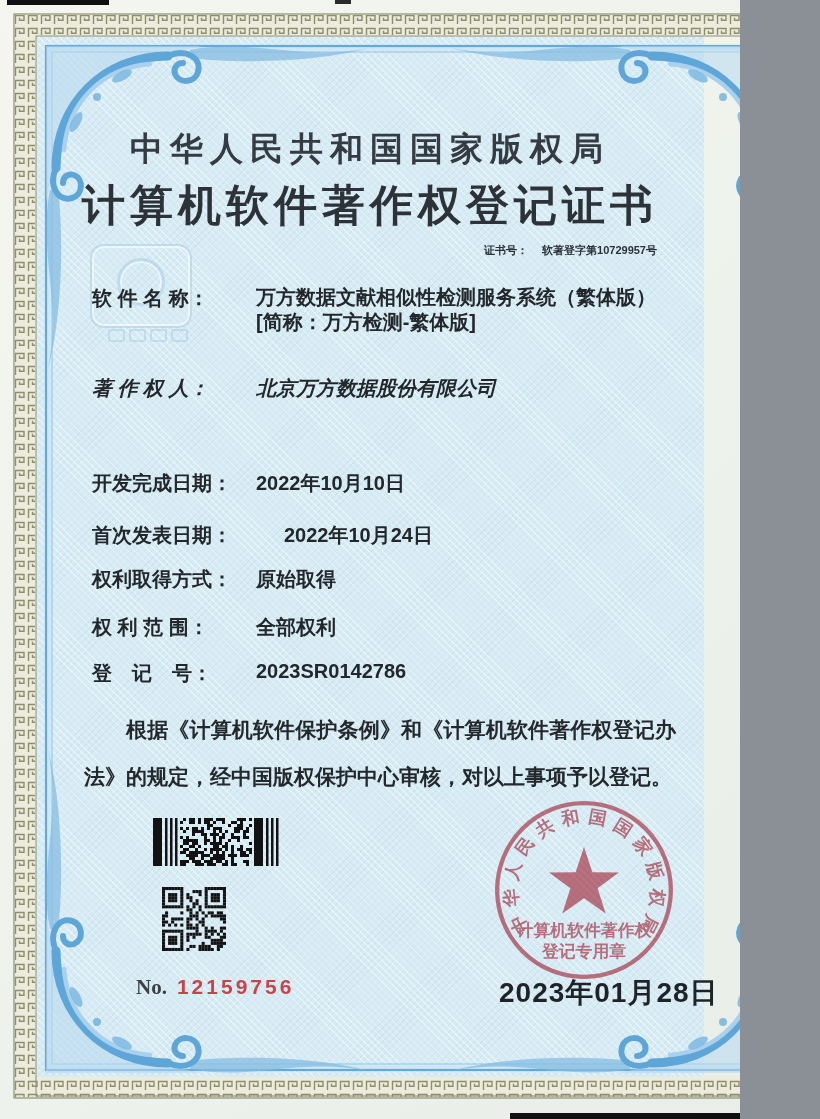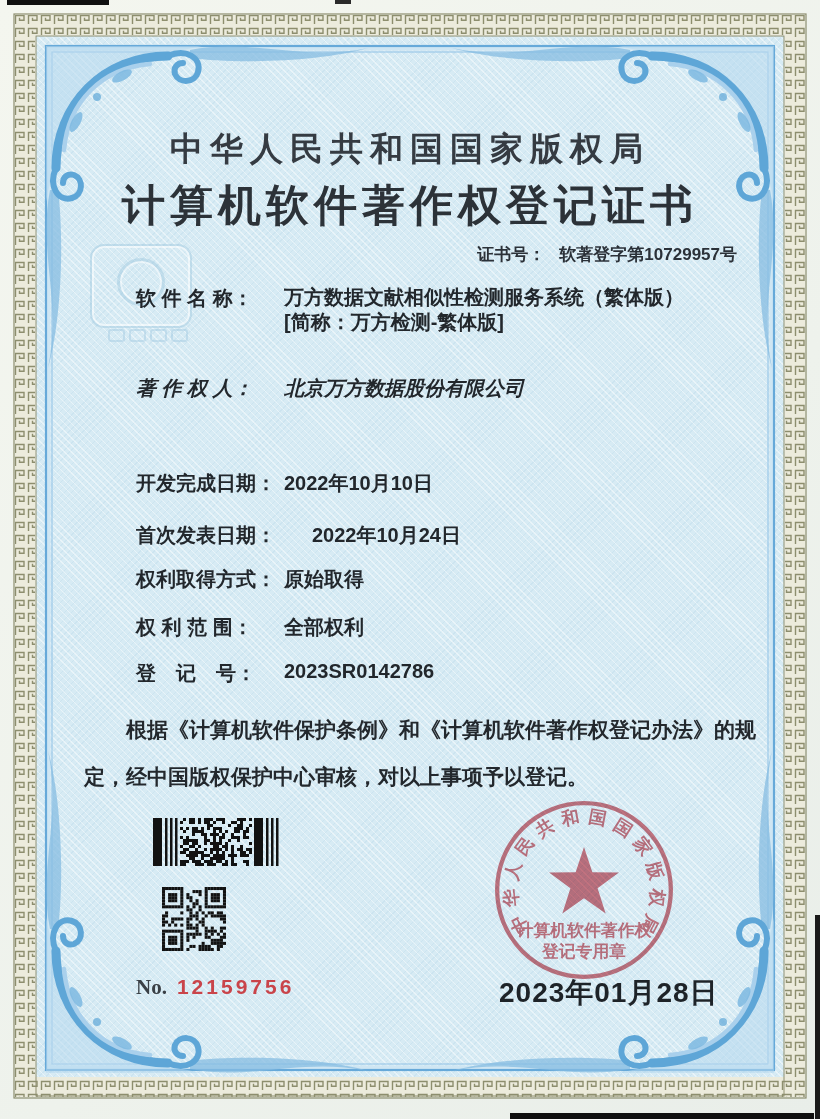--- a/index.html
+++ b/index.html
@@ -1,40 +1,40 @@
 <!DOCTYPE html>
 <html><head>
 <meta charset="utf-8">
 <style>
   html,body{margin:0;padding:0;background:#8a9096;}
   .page{
-    position:relative;width:820px;height:1119px;overflow:hidden;
+    position:relative;width:740px;height:1119px;overflow:hidden;
     background:linear-gradient(135deg,#f4f6ef 0%,#eef2ec 60%,#e9eee9 100%);
     font-family:"Liberation Sans","DejaVu Sans",sans-serif;
   }
   
   .field-bg{
     position:absolute;left:36px;right:36px;top:36px;bottom:23px;
     background:
       repeating-linear-gradient(45deg, rgba(255,255,255,.45) 0 1px, rgba(255,255,255,0) 1px 5px),
       repeating-linear-gradient(-45deg, rgba(110,170,205,.10) 0 1px, rgba(255,255,255,0) 1px 5px),
       #d7ebf4;
   }
   .frame-svg{position:absolute;left:0;top:0;width:820px;height:1119px;}
   
   .t-issuer{position:absolute;top:127px;left:0;right:0;text-align:center;
     font-size:33px;font-weight:bold;letter-spacing:7px;color:#353b42;}
   .t-title{position:absolute;top:177px;left:0;right:0;text-align:center;
     font-size:43px;font-weight:bold;letter-spacing:5px;color:#2c3238;}
-  .cert-line{position:absolute;top:243px;right:83px;font-size:17px;font-weight:bold;color:#2b3138;white-space:nowrap;}
+  .cert-line{position:absolute;top:243px;right:83px;font-size:11px;font-weight:bold;color:#2b3138;white-space:nowrap;}
   .cert-line .gap{display:inline-block;width:14px;}
   .frow{position:absolute;left:92px;display:flex;align-items:flex-start;
     font-size:20px;font-weight:bold;color:#22272c;white-space:nowrap;}
-  .frow .lbl{flex:0 0 146px;width:146px;padding-left:44px;}
-  .frow .val{margin-left:2px;}
+  .frow .lbl{flex:0 0 146px;width:146px;}
+  .frow .val{margin-left:18px;}
   .name-lines div{line-height:25px;}
   .statement{position:absolute;left:84px;right:64px;top:706px;
     font-size:21px;line-height:47px;font-weight:bold;color:#23282d;
     text-indent:2em;text-align:justify;}
   .no-line{position:absolute;left:136px;top:975px;font-size:21px;white-space:nowrap;}
   .no-label{font-family:"Liberation Serif","DejaVu Serif",serif;font-weight:bold;color:#3a4046;margin-right:10px;margin-top:36px;}
   .no-num{color:#c9444a;font-weight:bold;letter-spacing:3px;}
   .issue-date{position:absolute;left:499px;top:974px;font-size:28px;font-weight:bold;color:#1e2328;letter-spacing:1px;}
   .barcode{position:absolute;left:153px;top:818px;width:128px;height:48px;}
   .qrcode{position:absolute;left:162px;top:887px;width:64px;height:64px;}

